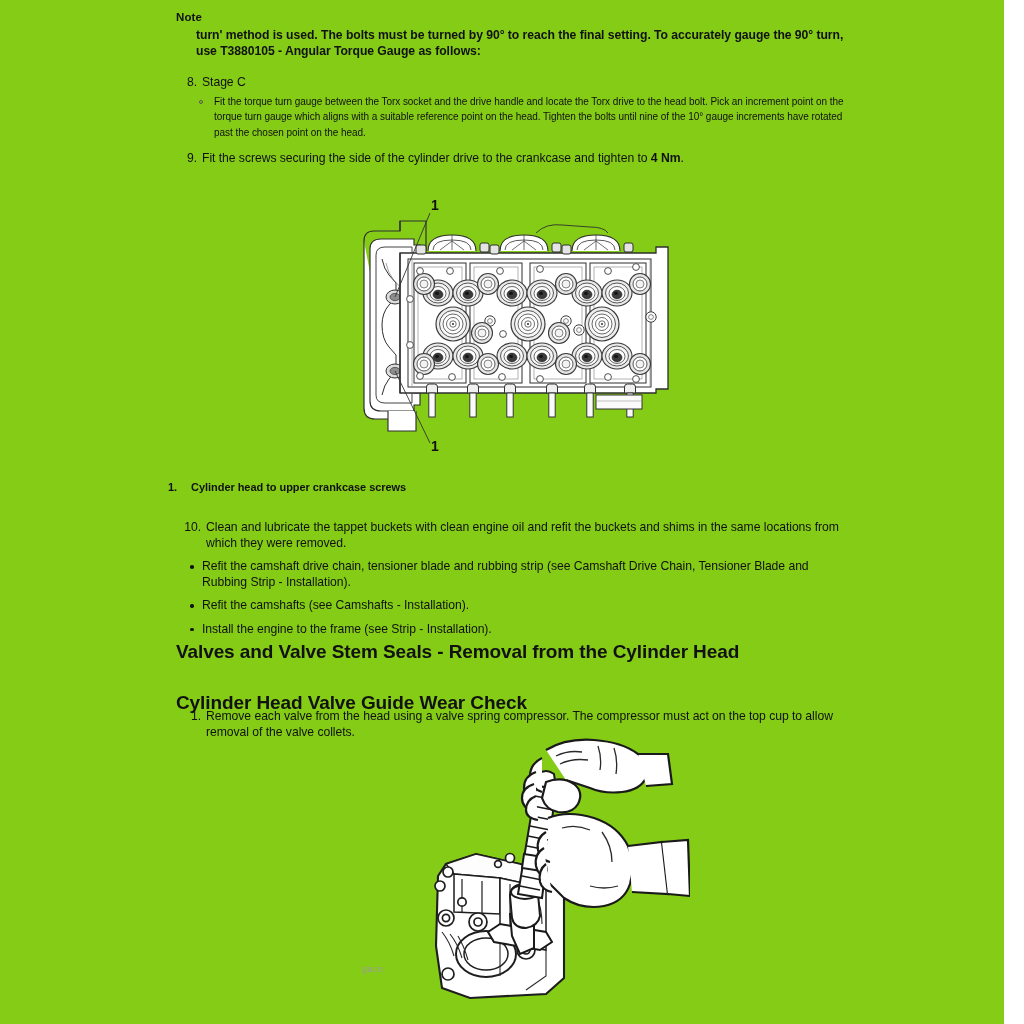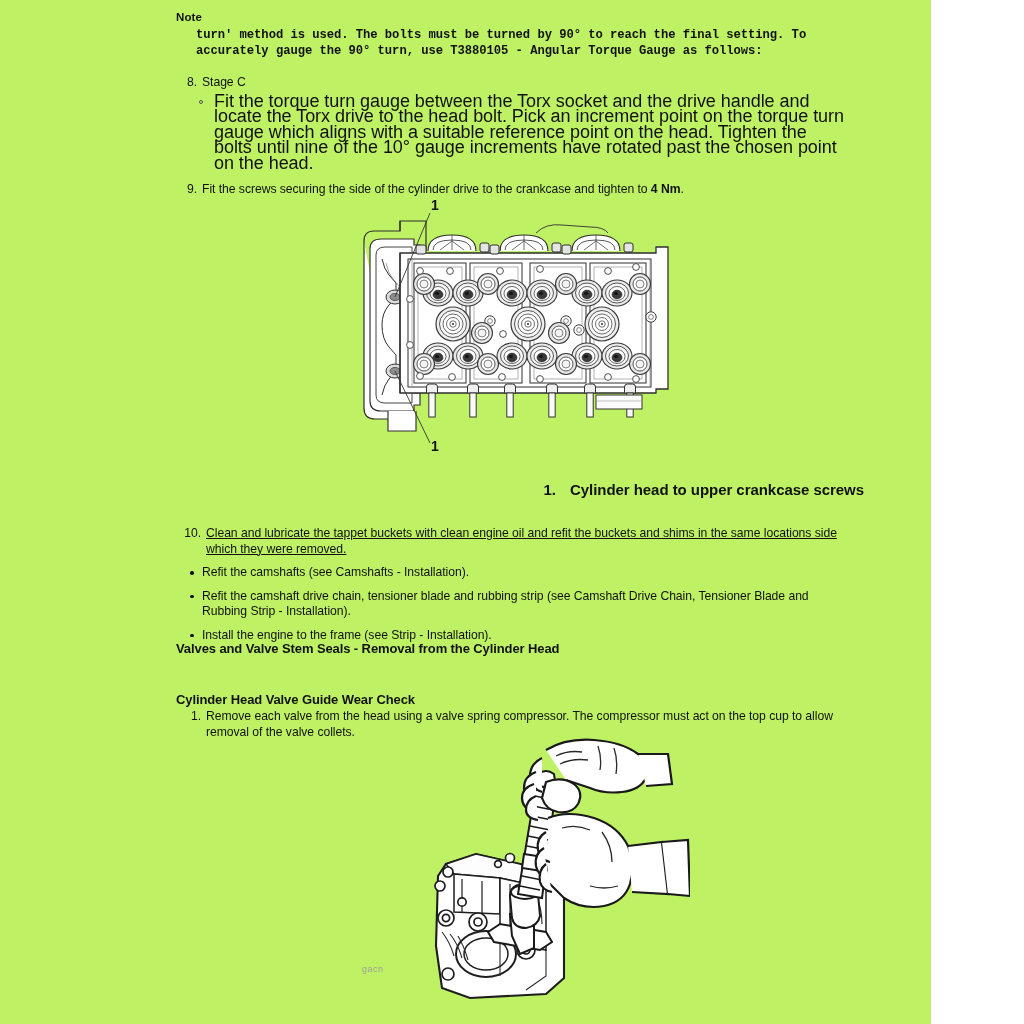--- a/index.html
+++ b/index.html
@@ -14,23 +14,23 @@
     position: relative;
     overflow: hidden;
     font-family: "Liberation Sans", sans-serif;
     color: #111111;
     -webkit-font-smoothing: antialiased;
   }
 
   .page {
     position: absolute;
     left: 0; top: 0;
-    width: 931px;
+    width: 1004px;
     height: 1024px;
-    background: #bef264;
+    background: #84cc16;
   }
 
   
   .content {
     position: absolute;
     left: 176px;
     top: 10px;
     width: 672px;
   }
 
@@ -41,21 +41,20 @@
     margin: 0 0 3px 0;
     letter-spacing: 0.1px;
   }
 
   .note-body {
     font-size: 12.2px;
     font-weight: bold;
     line-height: 15.5px;
     margin: 0 0 16px 20px;
     letter-spacing: -0.05px;
-    font-family: Liberation Mono, monospace;
   }
 
   
   .step {
     position: relative;
     font-size: 12.2px;
     line-height: 15.5px;
     letter-spacing: -0.05px;
     margin-top: 11px;
     padding-left: 26px;
@@ -69,21 +68,21 @@
     font-size: 12.2px;
   }
   .step.bold > .txt { font-weight: normal; }
 
   .step-wide { padding-left: 30px; }
   .step-wide > .num { width: 25px; }
 
   
   .subitem {
     position: relative;
-    font-size: 18px;
+    font-size: 10px;
     line-height: 15.5px;
     letter-spacing: -0.05px;
     margin-top: 3px;
     padding-left: 38px;
   }
   .subitem > .ocircle {
     position: absolute;
     left: 23px;
     top: 6px;
     width: 4px;
@@ -110,34 +109,34 @@
     height: 3.5px;
     background: #111;
     border-radius: 50%;
   }
 
   .b { font-weight: bold; }
 
   
   .fig-caption {
     position: absolute;
-    left: 192px;
+    left: 168px;
     width: 672px;
-    text-align: right;
-    font-size: 15px;
+    text-align: left;
+    font-size: 11px;
     font-weight: bold;
     letter-spacing: -0.05px;
   }
   .fig-caption .cap-num { margin-right: 14px; }
 
   
   .heading {
     position: absolute;
     left: 176px;
-    font-size: 13px;
+    font-size: 19px;
     font-weight: bold;
     letter-spacing: -0.1px;
   }
 
   
   .figure {
     position: absolute;
   }
   .figure svg { display: block; }
 </style>
@@ -355,32 +354,32 @@
       <text x="91" y="17" font-family="Liberation Sans, sans-serif" font-size="14" font-weight="bold" fill="#111">1</text>
       <text x="91" y="258" font-family="Liberation Sans, sans-serif" font-size="14" font-weight="bold" fill="#111">1</text>
     </svg>
   </div>
 
   <div class="fig-caption" style="top:481px;">
     <span class="cap-num">1.</span><span>Cylinder head to upper crankcase screws</span>
   </div>
 
   <div class="content" style="top:516px;">
-    <div class="step step-wide" style="margin-top:10px;text-decoration:underline;">
+    <div class="step step-wide" style="margin-top:4px;">
       <span class="num">10.</span>
-      <span class="txt">Clean and lubricate the tappet buckets with clean engine oil and refit the buckets and shims in the same locations side which they were removed.</span>
-    </div>
-
+      <span class="txt">Clean and lubricate the tappet buckets with clean engine oil and refit the buckets and shims in the same locations from which they were removed.</span>
+    </div>
+
+    <div class="bullet">
+      <span class="dot"></span>
+      <span>Refit the camshaft drive chain, tensioner blade and rubbing strip (see Camshaft Drive Chain, Tensioner Blade and Rubbing Strip - Installation).</span>
+    </div>
     <div class="bullet">
       <span class="dot"></span>
       <span>Refit the camshafts (see Camshafts - Installation).</span>
-    </div>
-    <div class="bullet">
-      <span class="dot"></span>
-      <span>Refit the camshaft drive chain, tensioner blade and rubbing strip (see Camshaft Drive Chain, Tensioner Blade and Rubbing Strip - Installation).</span>
     </div>
     <div class="bullet">
       <span class="dot"></span>
       <span>Install the engine to the frame (see Strip - Installation).</span>
     </div>
   </div>
 
   <div class="heading" style="top:641px;">Valves and Valve Stem Seals - Removal from the Cylinder Head</div>
   <div class="heading" style="top:692px;">Cylinder Head Valve Guide Wear Check</div>
 

